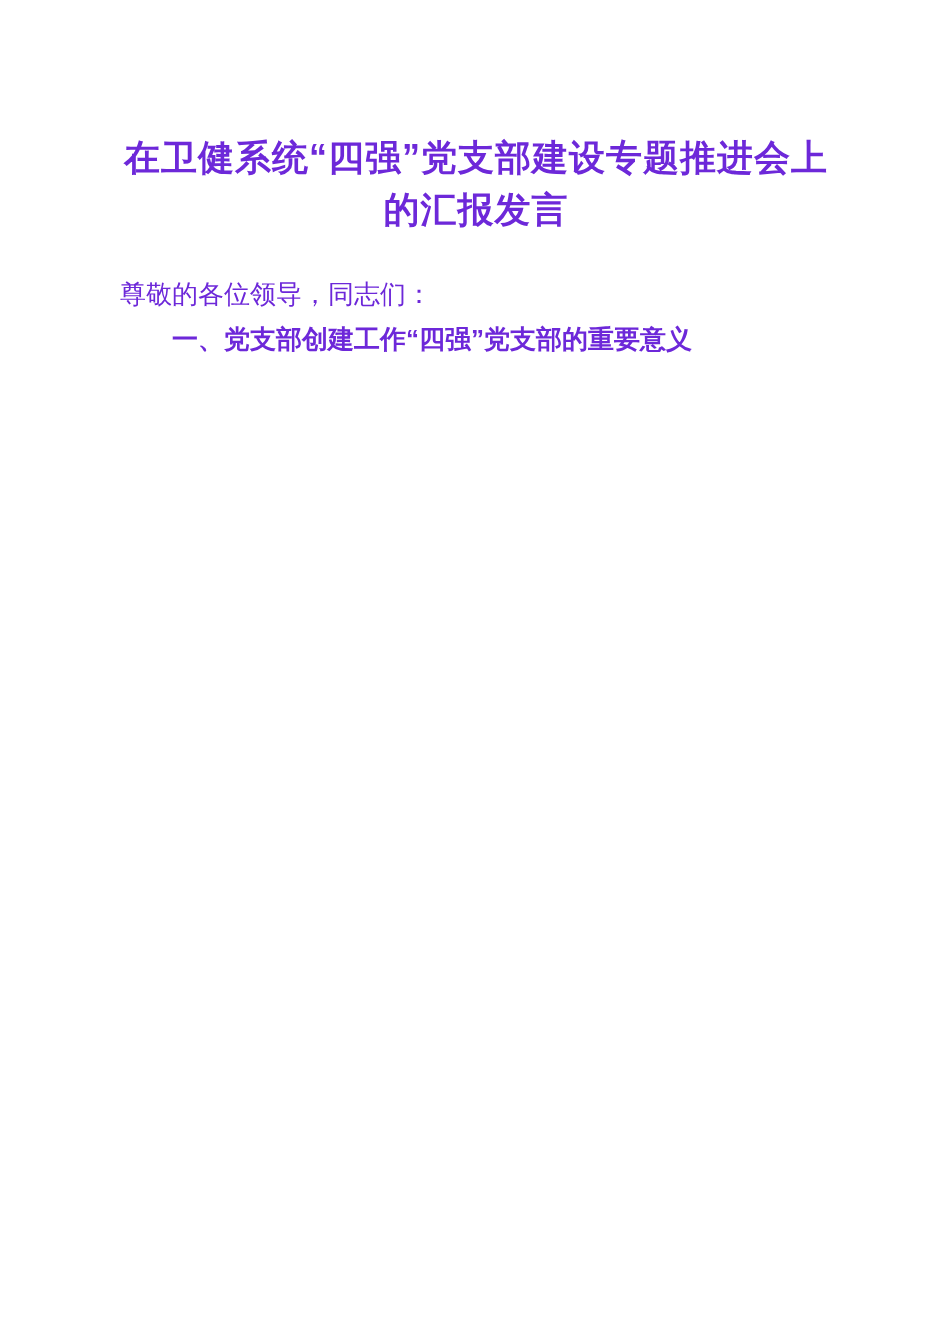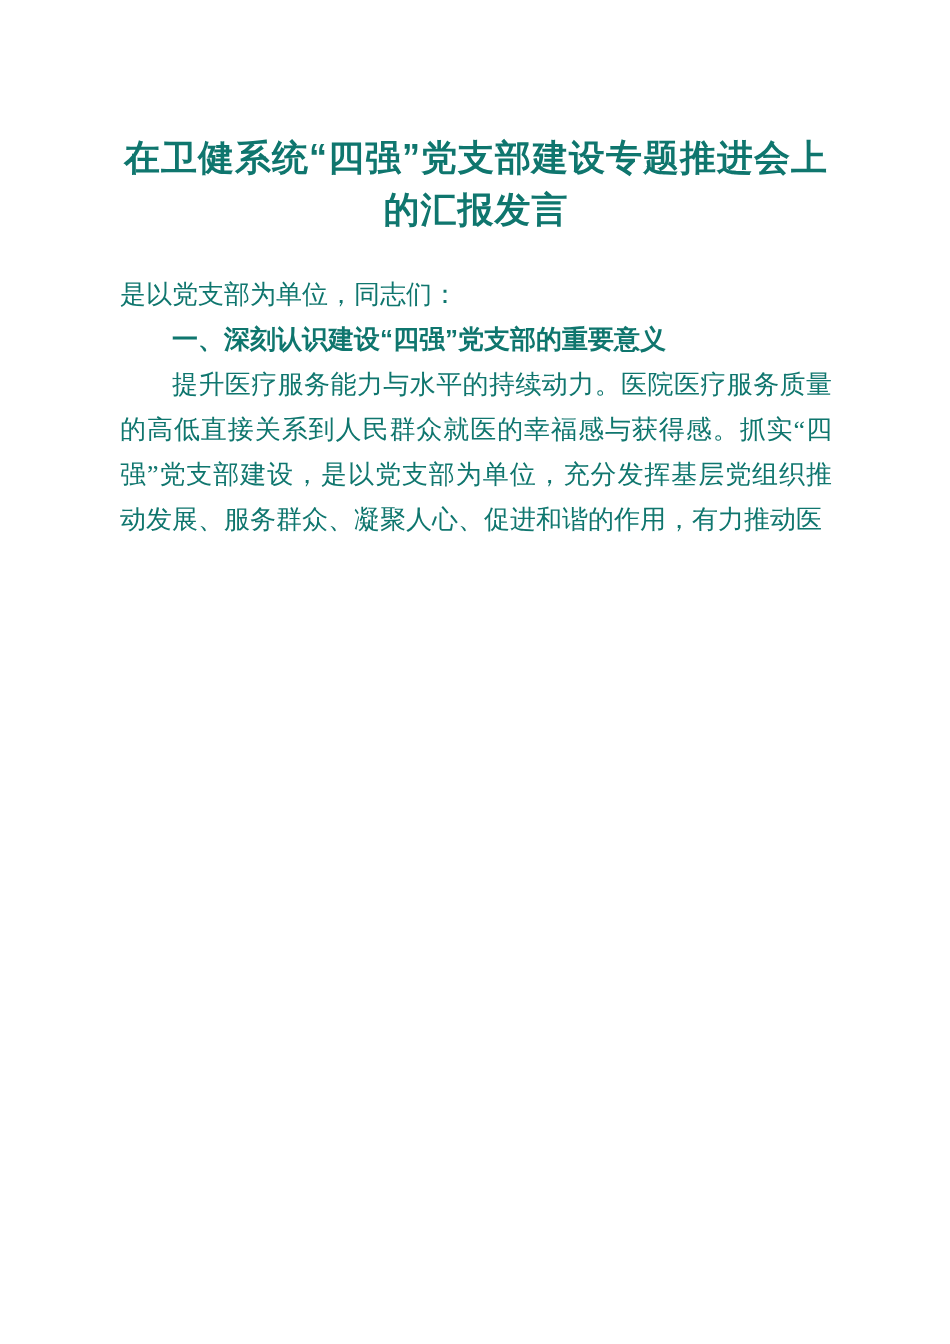--- a/index.html
+++ b/index.html
@@ -7,21 +7,21 @@
     margin: 0;
     padding: 0;
     background: #ffffff;
   }
   .page {
     position: relative;
     width: 950px;
     height: 1344px;
     margin: 0 auto;
     background: #ffffff;
-    color: #0f766e;
+    color: #6d28d9;
     overflow: hidden;
     padding: 132px 118px 0 120px;
     font-family: "Liberation Serif", serif;
   }
   .doc-title {
     font-family: "Liberation Sans", sans-serif;
     font-size: 36px;
     font-weight: 700;
     line-height: 52px;
     text-align: center;
@@ -44,20 +44,19 @@
     font-family: "Liberation Sans", sans-serif;
     font-weight: 700;
   }
 </style>
 </head>
 <body>
 
 <div class="page">
   <h1 class="doc-title">在卫健系统“四强”党支部建设专题推进会上的汇报发言</h1>
 
-  <p class="para salutation">是以党支部为单位，同志们：</p>
+  <p class="para salutation">尊敬的各位领导，同志们：</p>
 
 
-  <p class="para section-heading">一、深刻认识建设“四强”党支部的重要意义</p>
+  <p class="para section-heading">一、党支部创建工作“四强”党支部的重要意义</p>
 
 
-  <p class="para">提升医疗服务能力与水平的持续动力。医院医疗服务质量的高低直接关系到人民群众就医的幸福感与获得感。抓实“四强”党支部建设，是以党支部为单位，充分发挥基层党组织推动发展、服务群众、凝聚人心、促进和谐的作用，有力推动医</p>
 </div>
 
 </body></html>

